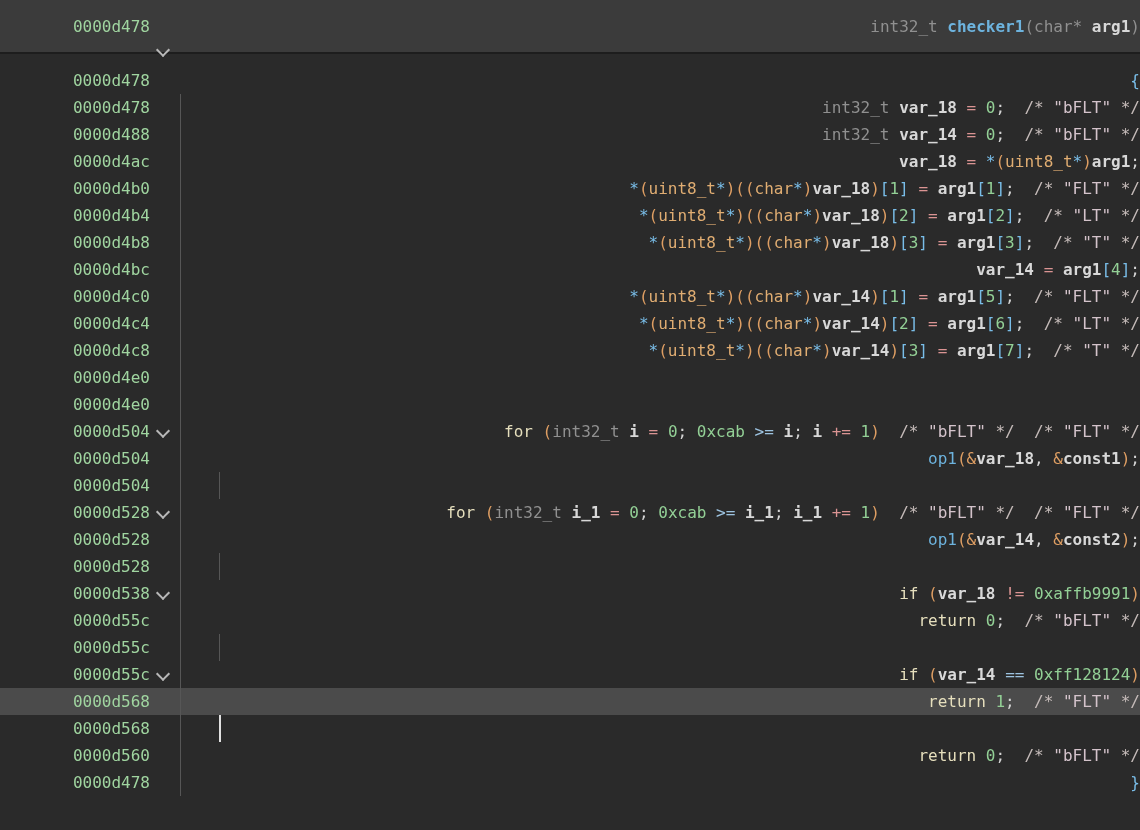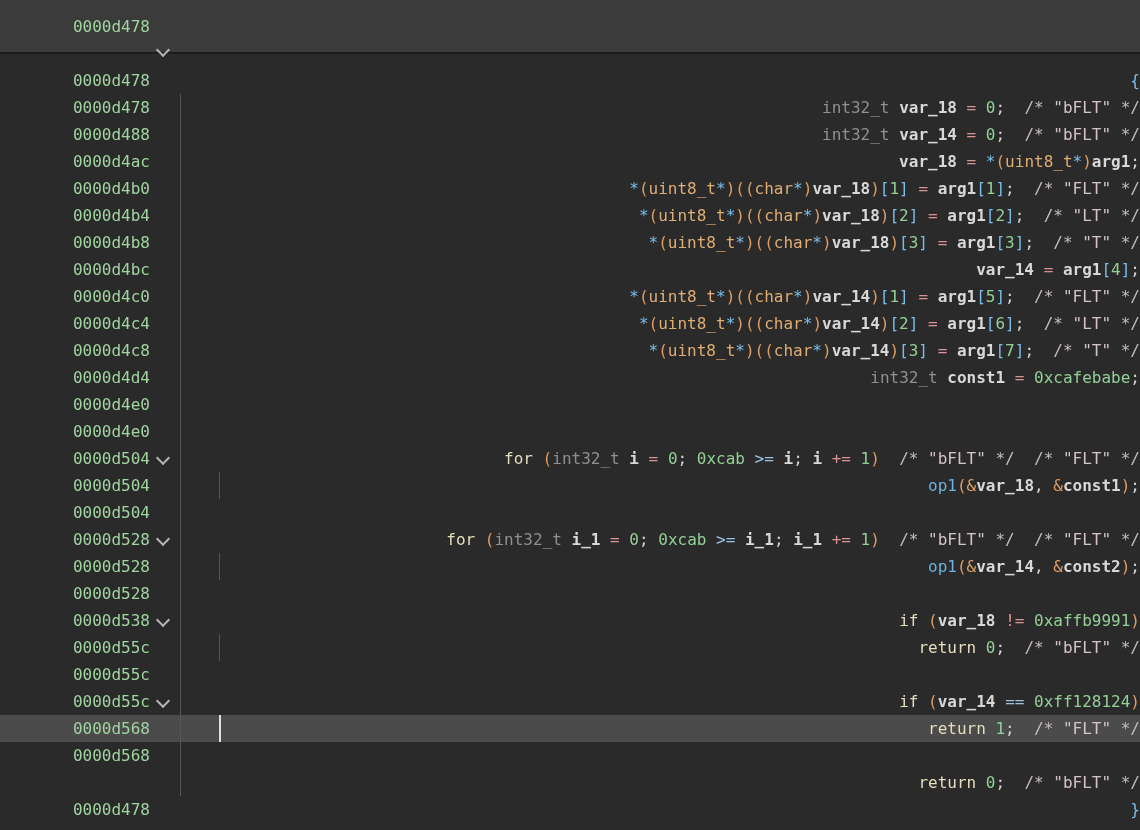--- a/index.html
+++ b/index.html
@@ -45,49 +45,49 @@
   .tk-m{color:var(--com,#c6bcba);}
   .tk-s{color:var(--str,#d4c3cb);}
 </style>
 </head>
 <body>
 
 <div class="window">
   <div class="hdr">
     <span class="addrcell">0000d478</span>
     <span class="foldcell"><span class="chev"></span></span>
+    <span class="codecell" id="header-code"><span class="tk-t">int32_t </span><span class="tk-f">checker1</span><span class="tk-t">(</span><span class="tk-t">char*</span><span class="tk-w"> </span><span class="tk-i">arg1</span><span class="tk-t">)</span></span>
   </div>
   <div class="listing" id="listing">
       <div class="row"><span class="addrcell">0000d478</span><span class="foldcell"></span><span class="codecell" style="padding-left: 0ch;"><span class="tk-b">{</span></span></div>
       <div class="row"><span class="addrcell">0000d478</span><span class="foldcell"></span><span class="codecell" style="padding-left: 4ch;"><span class="tk-t">int32_t </span><span class="tk-i">var_18</span><span class="tk-w"> </span><span class="tk-o">=</span><span class="tk-w"> </span><span class="tk-n">0</span><span class="tk-w">;</span><span class="tk-w">  </span><span class="tk-m">/* </span><span class="tk-s">"bFLT"</span><span class="tk-m"> */</span></span></div>
       <div class="row"><span class="addrcell">0000d488</span><span class="foldcell"></span><span class="codecell" style="padding-left: 4ch;"><span class="tk-t">int32_t </span><span class="tk-i">var_14</span><span class="tk-w"> </span><span class="tk-o">=</span><span class="tk-w"> </span><span class="tk-n">0</span><span class="tk-w">;</span><span class="tk-w">  </span><span class="tk-m">/* </span><span class="tk-s">"bFLT"</span><span class="tk-m"> */</span></span></div>
       <div class="row"><span class="addrcell">0000d4ac</span><span class="foldcell"></span><span class="codecell" style="padding-left: 4ch;"><span class="tk-i">var_18</span><span class="tk-w"> </span><span class="tk-o">=</span><span class="tk-w"> </span><span class="tk-b">*</span><span class="tk-p">(</span><span class="tk-c">uint8_t</span><span class="tk-b">*</span><span class="tk-p">)</span><span class="tk-i">arg1</span><span class="tk-w">;</span></span></div>
       <div class="row"><span class="addrcell">0000d4b0</span><span class="foldcell"></span><span class="codecell" style="padding-left: 4ch;"><span class="tk-b">*</span><span class="tk-p">(</span><span class="tk-c">uint8_t</span><span class="tk-b">*</span><span class="tk-p">)</span><span class="tk-p">(</span><span class="tk-p">(</span><span class="tk-c">char</span><span class="tk-b">*</span><span class="tk-p">)</span><span class="tk-i">var_18</span><span class="tk-p">)</span><span class="tk-b">[</span><span class="tk-n">1</span><span class="tk-b">]</span><span class="tk-w"> </span><span class="tk-o">=</span><span class="tk-w"> </span><span class="tk-i">arg1</span><span class="tk-b">[</span><span class="tk-n">1</span><span class="tk-b">]</span><span class="tk-w">;</span><span class="tk-w">  </span><span class="tk-m">/* </span><span class="tk-s">"FLT"</span><span class="tk-m"> */</span></span></div>
       <div class="row"><span class="addrcell">0000d4b4</span><span class="foldcell"></span><span class="codecell" style="padding-left: 4ch;"><span class="tk-b">*</span><span class="tk-p">(</span><span class="tk-c">uint8_t</span><span class="tk-b">*</span><span class="tk-p">)</span><span class="tk-p">(</span><span class="tk-p">(</span><span class="tk-c">char</span><span class="tk-b">*</span><span class="tk-p">)</span><span class="tk-i">var_18</span><span class="tk-p">)</span><span class="tk-b">[</span><span class="tk-n">2</span><span class="tk-b">]</span><span class="tk-w"> </span><span class="tk-o">=</span><span class="tk-w"> </span><span class="tk-i">arg1</span><span class="tk-b">[</span><span class="tk-n">2</span><span class="tk-b">]</span><span class="tk-w">;</span><span class="tk-w">  </span><span class="tk-m">/* </span><span class="tk-s">"LT"</span><span class="tk-m"> */</span></span></div>
       <div class="row"><span class="addrcell">0000d4b8</span><span class="foldcell"></span><span class="codecell" style="padding-left: 4ch;"><span class="tk-b">*</span><span class="tk-p">(</span><span class="tk-c">uint8_t</span><span class="tk-b">*</span><span class="tk-p">)</span><span class="tk-p">(</span><span class="tk-p">(</span><span class="tk-c">char</span><span class="tk-b">*</span><span class="tk-p">)</span><span class="tk-i">var_18</span><span class="tk-p">)</span><span class="tk-b">[</span><span class="tk-n">3</span><span class="tk-b">]</span><span class="tk-w"> </span><span class="tk-o">=</span><span class="tk-w"> </span><span class="tk-i">arg1</span><span class="tk-b">[</span><span class="tk-n">3</span><span class="tk-b">]</span><span class="tk-w">;</span><span class="tk-w">  </span><span class="tk-m">/* </span><span class="tk-s">"T"</span><span class="tk-m"> */</span></span></div>
       <div class="row"><span class="addrcell">0000d4bc</span><span class="foldcell"></span><span class="codecell" style="padding-left: 4ch;"><span class="tk-i">var_14</span><span class="tk-w"> </span><span class="tk-o">=</span><span class="tk-w"> </span><span class="tk-i">arg1</span><span class="tk-b">[</span><span class="tk-n">4</span><span class="tk-b">]</span><span class="tk-w">;</span></span></div>
       <div class="row"><span class="addrcell">0000d4c0</span><span class="foldcell"></span><span class="codecell" style="padding-left: 4ch;"><span class="tk-b">*</span><span class="tk-p">(</span><span class="tk-c">uint8_t</span><span class="tk-b">*</span><span class="tk-p">)</span><span class="tk-p">(</span><span class="tk-p">(</span><span class="tk-c">char</span><span class="tk-b">*</span><span class="tk-p">)</span><span class="tk-i">var_14</span><span class="tk-p">)</span><span class="tk-b">[</span><span class="tk-n">1</span><span class="tk-b">]</span><span class="tk-w"> </span><span class="tk-o">=</span><span class="tk-w"> </span><span class="tk-i">arg1</span><span class="tk-b">[</span><span class="tk-n">5</span><span class="tk-b">]</span><span class="tk-w">;</span><span class="tk-w">  </span><span class="tk-m">/* </span><span class="tk-s">"FLT"</span><span class="tk-m"> */</span></span></div>
       <div class="row"><span class="addrcell">0000d4c4</span><span class="foldcell"></span><span class="codecell" style="padding-left: 4ch;"><span class="tk-b">*</span><span class="tk-p">(</span><span class="tk-c">uint8_t</span><span class="tk-b">*</span><span class="tk-p">)</span><span class="tk-p">(</span><span class="tk-p">(</span><span class="tk-c">char</span><span class="tk-b">*</span><span class="tk-p">)</span><span class="tk-i">var_14</span><span class="tk-p">)</span><span class="tk-b">[</span><span class="tk-n">2</span><span class="tk-b">]</span><span class="tk-w"> </span><span class="tk-o">=</span><span class="tk-w"> </span><span class="tk-i">arg1</span><span class="tk-b">[</span><span class="tk-n">6</span><span class="tk-b">]</span><span class="tk-w">;</span><span class="tk-w">  </span><span class="tk-m">/* </span><span class="tk-s">"LT"</span><span class="tk-m"> */</span></span></div>
       <div class="row"><span class="addrcell">0000d4c8</span><span class="foldcell"></span><span class="codecell" style="padding-left: 4ch;"><span class="tk-b">*</span><span class="tk-p">(</span><span class="tk-c">uint8_t</span><span class="tk-b">*</span><span class="tk-p">)</span><span class="tk-p">(</span><span class="tk-p">(</span><span class="tk-c">char</span><span class="tk-b">*</span><span class="tk-p">)</span><span class="tk-i">var_14</span><span class="tk-p">)</span><span class="tk-b">[</span><span class="tk-n">3</span><span class="tk-b">]</span><span class="tk-w"> </span><span class="tk-o">=</span><span class="tk-w"> </span><span class="tk-i">arg1</span><span class="tk-b">[</span><span class="tk-n">7</span><span class="tk-b">]</span><span class="tk-w">;</span><span class="tk-w">  </span><span class="tk-m">/* </span><span class="tk-s">"T"</span><span class="tk-m"> */</span></span></div>
-      <div class="row"><span class="addrcell">0000d4d4</span><span class="foldcell"></span><span class="codecell" style="padding-left: 4ch;"><span class="tk-t">int32_t </span><span class="tk-i">const1</span><span class="tk-w"> </span><span class="tk-o">=</span><span class="tk-w"> </span><span class="tk-n">0xcafebabe</span><span class="tk-w">;</span></span></div>
       <div class="row"><span class="addrcell">0000d4e0</span><span class="foldcell"></span></div>
       <div class="row"><span class="addrcell">0000d4e0</span><span class="foldcell"></span><span class="codecell" style="padding-left: 4ch;"></span></div>
       <div class="row"><span class="addrcell">0000d504</span><span class="foldcell"><span class="chev"></span></span><span class="codecell" style="padding-left: 4ch;"><span class="tk-k">for </span><span class="tk-p">(</span><span class="tk-t">int32_t </span><span class="tk-i">i</span><span class="tk-w"> </span><span class="tk-o">=</span><span class="tk-w"> </span><span class="tk-n">0</span><span class="tk-w">; </span><span class="tk-n">0xcab</span><span class="tk-w"> </span><span class="tk-q">&gt;=</span><span class="tk-w"> </span><span class="tk-i">i</span><span class="tk-w">; </span><span class="tk-i">i</span><span class="tk-w"> </span><span class="tk-o">+=</span><span class="tk-w"> </span><span class="tk-n">1</span><span class="tk-p">)</span><span class="tk-w">  </span><span class="tk-m">/* </span><span class="tk-s">"bFLT"</span><span class="tk-m"> */</span><span class="tk-w">  </span><span class="tk-m">/* </span><span class="tk-s">"FLT"</span><span class="tk-m"> */</span></span></div>
       <div class="row"><span class="addrcell">0000d504</span><span class="foldcell"></span><span class="codecell" style="padding-left: 8ch;"><span class="tk-f">op1</span><span class="tk-p">(</span><span class="tk-p">&amp;</span><span class="tk-i">var_18</span><span class="tk-w">, </span><span class="tk-p">&amp;</span><span class="tk-i">const1</span><span class="tk-p">)</span><span class="tk-w">;</span></span></div>
       <div class="guide" style="left: 219px; top: 418px; height: 27px;"></div>
       <div class="row"><span class="addrcell">0000d504</span><span class="foldcell"></span><span class="codecell" style="padding-left: 4ch;"></span></div>
       <div class="row"><span class="addrcell">0000d528</span><span class="foldcell"><span class="chev"></span></span><span class="codecell" style="padding-left: 4ch;"><span class="tk-k">for </span><span class="tk-p">(</span><span class="tk-t">int32_t </span><span class="tk-i">i_1</span><span class="tk-w"> </span><span class="tk-o">=</span><span class="tk-w"> </span><span class="tk-n">0</span><span class="tk-w">; </span><span class="tk-n">0xcab</span><span class="tk-w"> </span><span class="tk-q">&gt;=</span><span class="tk-w"> </span><span class="tk-i">i_1</span><span class="tk-w">; </span><span class="tk-i">i_1</span><span class="tk-w"> </span><span class="tk-o">+=</span><span class="tk-w"> </span><span class="tk-n">1</span><span class="tk-p">)</span><span class="tk-w">  </span><span class="tk-m">/* </span><span class="tk-s">"bFLT"</span><span class="tk-m"> */</span><span class="tk-w">  </span><span class="tk-m">/* </span><span class="tk-s">"FLT"</span><span class="tk-m"> */</span></span></div>
       <div class="row"><span class="addrcell">0000d528</span><span class="foldcell"></span><span class="codecell" style="padding-left: 8ch;"><span class="tk-f">op1</span><span class="tk-p">(</span><span class="tk-p">&amp;</span><span class="tk-i">var_14</span><span class="tk-w">, </span><span class="tk-p">&amp;</span><span class="tk-i">const2</span><span class="tk-p">)</span><span class="tk-w">;</span></span></div>
       <div class="guide" style="left: 219px; top: 499px; height: 27px;"></div>
       <div class="row"><span class="addrcell">0000d528</span><span class="foldcell"></span><span class="codecell" style="padding-left: 4ch;"></span></div>
       <div class="row"><span class="addrcell">0000d538</span><span class="foldcell"><span class="chev"></span></span><span class="codecell" style="padding-left: 4ch;"><span class="tk-k">if </span><span class="tk-p">(</span><span class="tk-i">var_18</span><span class="tk-w"> </span><span class="tk-o">!=</span><span class="tk-w"> </span><span class="tk-n">0xaffb9991</span><span class="tk-p">)</span></span></div>
       <div class="row"><span class="addrcell">0000d55c</span><span class="foldcell"></span><span class="codecell" style="padding-left: 8ch;"><span class="tk-k">return </span><span class="tk-n">0</span><span class="tk-w">;</span><span class="tk-w">  </span><span class="tk-m">/* </span><span class="tk-s">"bFLT"</span><span class="tk-m"> */</span></span></div>
       <div class="guide" style="left: 219px; top: 580px; height: 27px;"></div>
       <div class="row"><span class="addrcell">0000d55c</span><span class="foldcell"></span><span class="codecell" style="padding-left: 4ch;"></span></div>
       <div class="row"><span class="addrcell">0000d55c</span><span class="foldcell"><span class="chev"></span></span><span class="codecell" style="padding-left: 4ch;"><span class="tk-k">if </span><span class="tk-p">(</span><span class="tk-i">var_14</span><span class="tk-w"> </span><span class="tk-q">==</span><span class="tk-w"> </span><span class="tk-n">0xff128124</span><span class="tk-p">)</span></span></div>
       <div class="row hl"><span class="addrcell">0000d568</span><span class="foldcell"></span><span class="codecell" style="padding-left: 8ch;"><span class="tk-k">return </span><span class="tk-n">1</span><span class="tk-w">;</span><span class="tk-w">  </span><span class="tk-m">/* </span><span class="tk-s">"FLT"</span><span class="tk-m"> */</span></span></div>
       <div class="guide bright" style="left: 219px; top: 661px; height: 27px;"></div>
       <div class="row"><span class="addrcell">0000d568</span><span class="foldcell"></span><span class="codecell" style="padding-left: 4ch;"></span></div>
-      <div class="row"><span class="foldcell"></span><span class="codecell" style="padding-left: 4ch;"><span class="tk-k">return </span><span class="tk-n">0</span><span class="tk-w">;</span><span class="tk-w">  </span><span class="tk-m">/* </span><span class="tk-s">"bFLT"</span><span class="tk-m"> */</span></span></div>
+      <div class="row"><span class="addrcell">0000d560</span><span class="foldcell"></span><span class="codecell" style="padding-left: 4ch;"><span class="tk-k">return </span><span class="tk-n">0</span><span class="tk-w">;</span><span class="tk-w">  </span><span class="tk-m">/* </span><span class="tk-s">"bFLT"</span><span class="tk-m"> */</span></span></div>
       <div class="row"><span class="addrcell">0000d478</span><span class="foldcell"></span><span class="codecell" style="padding-left: 0ch;"><span class="tk-b">}</span></span></div>
       <div class="guide" style="left: 180px; top: 40px; height: 702px;"></div>
     </div>
 </div>
 
 </body></html>

